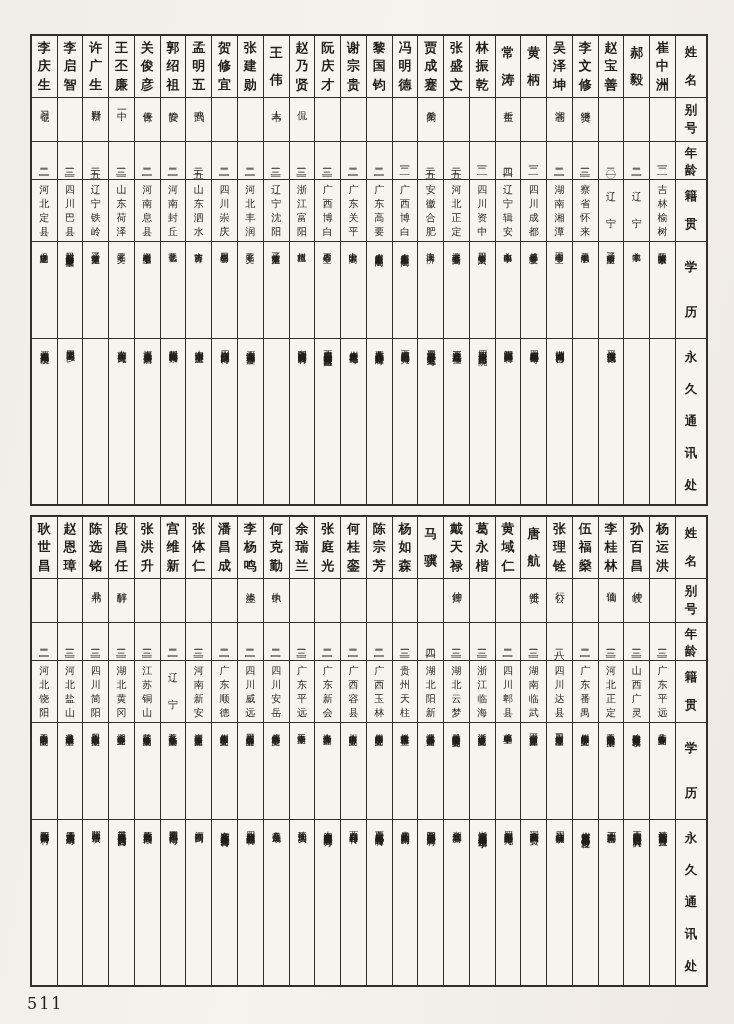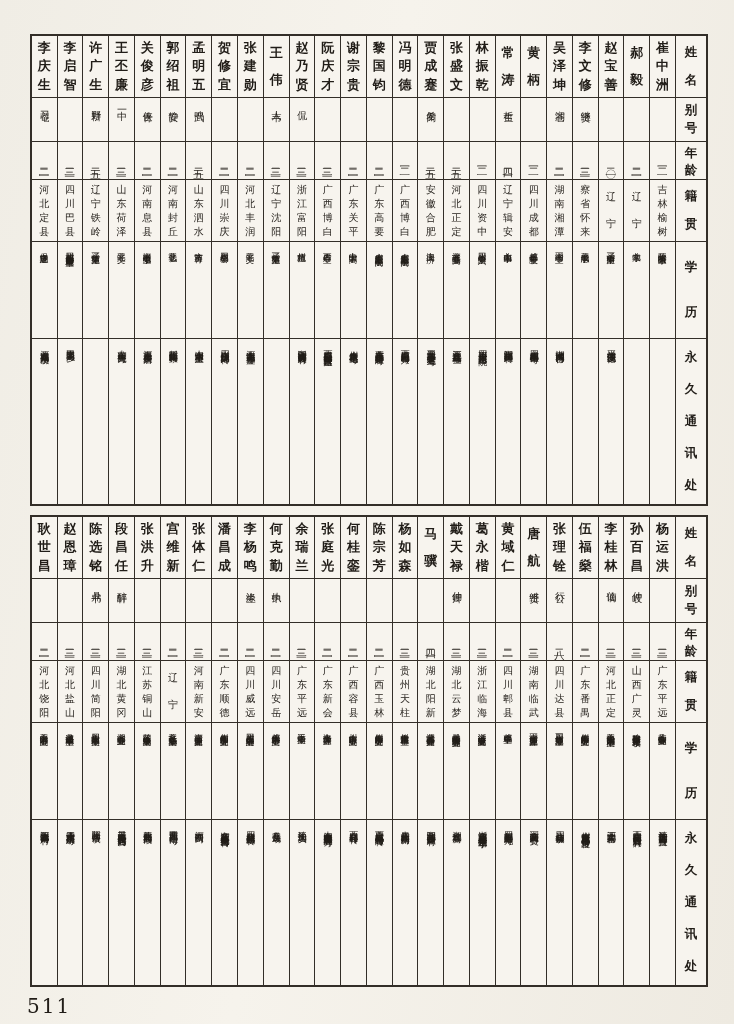--- a/index.html
+++ b/index.html
@@ -23,21 +23,21 @@
          letter-spacing:.5px;max-height:100%;}
   .r-alias .vtext{font-size:10px;padding-top:5px;}
   .r-age .vtext{font-size:10.5px;}
   .r-edu .vtext{font-size:8.5px;padding-top:4px;line-height:1.22;}
   .r-addr .vtext{font-size:9px;padding-top:4px;line-height:1.2;}
   .vspread{height:100%;display:flex;flex-direction:column;justify-content:space-around;
            align-items:center;padding:3px 0;box-sizing:border-box;}
   .r-name .vspread span{font-size:13px;font-weight:bold;}
   .r-native .vspread span{font-size:10px;}
   .hdr .vspread span{font-size:12.5px;font-weight:bold;}
-  .pagenum{position:absolute;left:27px;top:994px;font-size:20px;letter-spacing:2px;}
+  .pagenum{position:absolute;left:27px;top:994px;font-size:16px;letter-spacing:2px;}
 </style>
 </head>
 <body>
 
 <div class="page">
   <div class="tbl" id="tbl-0">
       <div class="col hdr">
         <div class="cell r-name">
           <div class="vspread">
             <span>姓</span>

